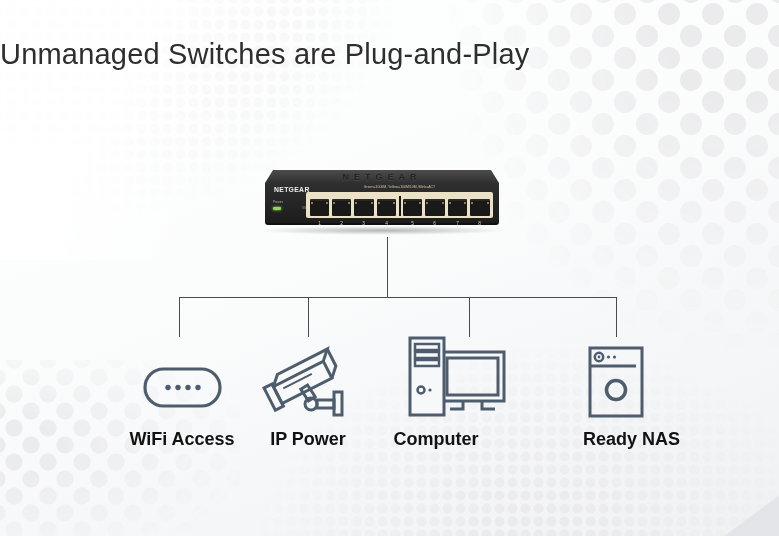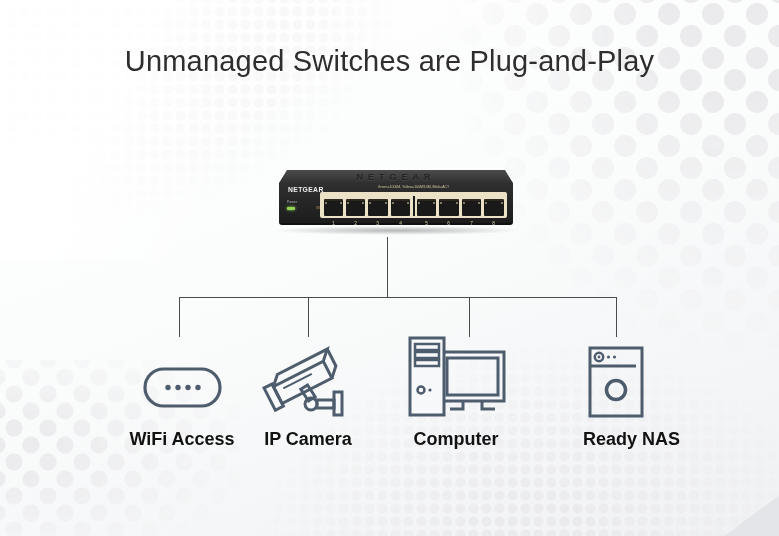--- a/index.html
+++ b/index.html
@@ -56,31 +56,31 @@
             mask-image:radial-gradient(ellipse at 55% 105%,#000 15%,transparent 72%);
   }
   .corner-br {
     right:0; bottom:0; width:78px; height:52px;
     background:#e2e3e6;
     clip-path:polygon(100% 22%,100% 100%,30% 100%);
     opacity:.85;
   }
 
   
-  .header { position:absolute; top:46px; left:0; width:100%; text-align:center; }
+  .header { position:absolute; top:39px; left:0; width:100%; text-align:left; }
   .header h1 {
     font-size:29px; font-weight:400; color:#2e2e2e;
     line-height:1.1; letter-spacing:.2px;
   }
   .header .subtitle {
     margin-top:14px; font-size:18px; font-weight:400; color:#3b3b3b;
   }
 
   
-  .switch { position:absolute; left:279px; top:170px; width:234px; height:60px;padding-left:28px; }
+  .switch { position:absolute; left:265px; top:170px; width:234px; height:60px;padding-left:28px; }
   .sw-top {
     position:absolute; left:0; top:0; width:234px; height:13px;
     background:linear-gradient(180deg,#4c4c4c,#303030);
     clip-path:polygon(8px 0,226px 0,234px 13px,0 13px);
     display:flex; align-items:center; justify-content:center;
   }
   .sw-emboss {
     color:#242424; font-size:9px; font-weight:bold; letter-spacing:5px;
     text-shadow:0 1px 0 rgba(255,255,255,.07);
   }
@@ -155,21 +155,21 @@
   .icon-wifi     { left:143px; top:367px; }
   .icon-camera   { left:260px; top:341px; }
   .icon-computer { left:406px; top:335px; }
   .icon-nas      { left:586px; top:344px; }
   .device-label {
     position:absolute; top:429px; transform:translateX(-50%);
     font-size:18px; font-weight:700; color:#121212; white-space:nowrap;
   }
   .label-wifi     { left:182px; }
   .label-camera   { left:308px; }
-  .label-computer { left:456px; }
+  .label-computer { left:436px; }
   .label-nas      { left:615px;padding-left:33px; }
 </style>
 </head>
 <body>
 
 <div class="stage">
 
   <div class="bg dots-tr"></div>
   <div class="bg dots-bl"></div>
   <div class="bg mesh-tl"></div>
@@ -249,21 +249,21 @@
         <path d="M14,32 L23,23 L79,23 L70,32"></path>
         <path d="M70,51 L79,42 L79,23"></path>
         <line x1="22" y1="38" x2="54" y2="38" stroke-width="2"></line>
       </g>
       <rect x="44" y="45" width="8" height="14" transform="rotate(-33 48 52)"></rect>
       <circle cx="51" cy="63" r="6"></circle>
       <rect x="57" y="59" width="17" height="8"></rect>
       <rect x="74" y="51" width="8" height="23"></rect>
     </g>
   </svg>
-  <div class="device-label label-camera">IP Camera</div>
+  <div class="device-label label-camera">IP Power</div>
 
   <svg class="device-icon icon-computer" width="102" height="86" viewBox="0 0 102 86">
     <g fill="none" stroke="#4e5d6d" stroke-width="3">
       <rect x="35" y="17" width="63" height="49"></rect>
       <rect x="41" y="23" width="51" height="37"></rect>
       <path d="M57,66 v8 h-13"></path>
       <path d="M76,66 v8 h13"></path>
       <rect x="4" y="3" width="34" height="77" fill="#f7f8f9"></rect>
       <rect x="9" y="9" width="24" height="6" stroke-width="2.5"></rect>
       <rect x="9" y="17" width="24" height="6" stroke-width="2.5"></rect>

